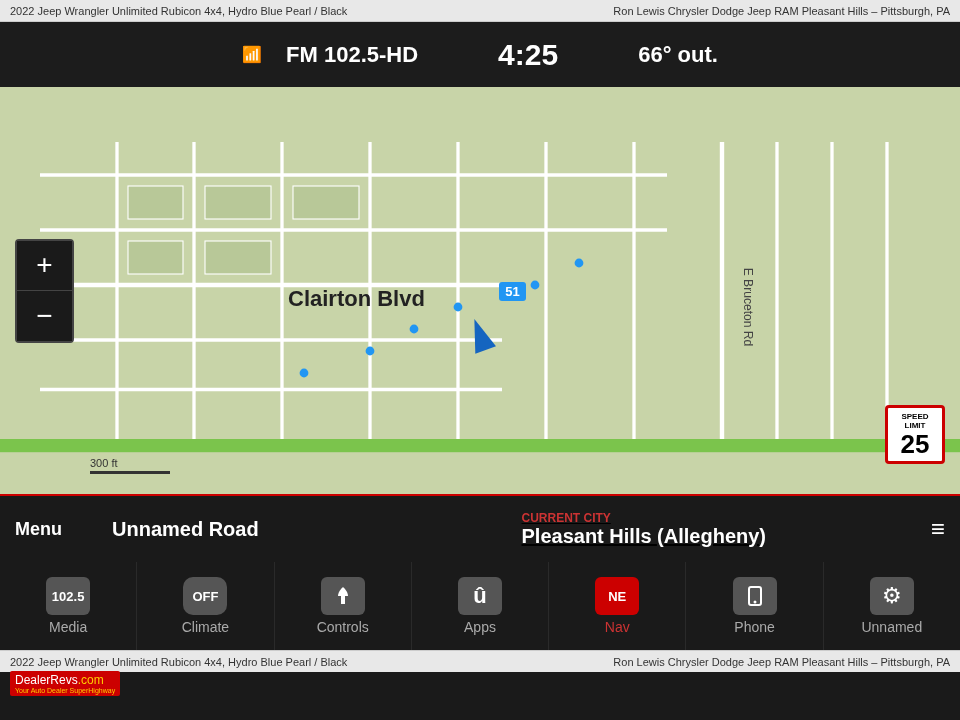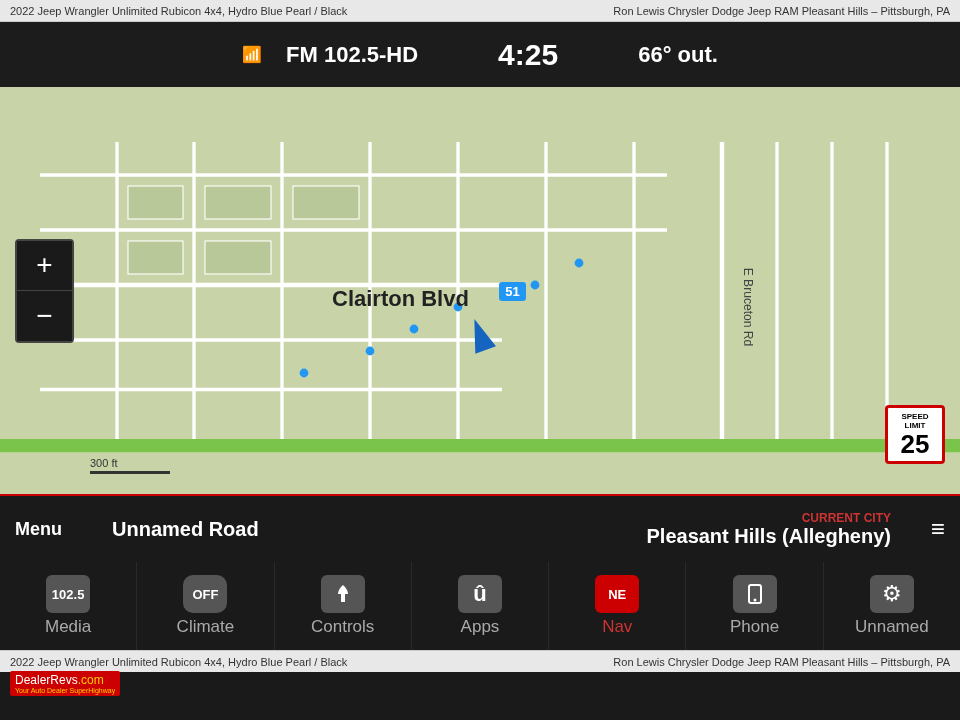--- a/index.html
+++ b/index.html
@@ -182,21 +182,20 @@
     #road-label {
       position: absolute;
       left: 30%;
       top: 52%;
       transform: translateY(-50%);
       font-size: 22px;
       font-weight: bold;
       color: #222;
       z-index: 10;
       white-space: nowrap;
-      margin-left: 44px;
     }
 
     
     #route-badge {
       position: absolute;
       left: 52%;
       top: 48%;
       background: #2196f3;
       color: white;
       font-size: 13px;
@@ -240,21 +239,22 @@
 
     .info-value {
       color: white;
       font-size: 20px;
       font-weight: bold;
     }
 
     #city-info {
       flex: 1;
       padding: 0 20px;
-      text-align: right;
+      text-align: left;
+      text-decoration: underline;
     }
 
     #hamburger-btn {
       color: white;
       font-size: 24px;
       cursor: pointer;
       margin-left: 20px;
     }
 
     
@@ -293,21 +293,21 @@
 
     .nav-btn-icon.radio-bg { background: #555; color: white; font-size: 13px; font-weight: bold; }
     .nav-btn-icon.off-bg { background: #555; color: white; font-size: 13px; font-weight: bold; border-radius: 10px; }
     .nav-btn-icon.ctrl-bg { background: #555; }
     .nav-btn-icon.apps-bg { background: #555; }
     .nav-btn-icon.nav-bg { background: #cc0000; }
     .nav-btn-icon.phone-bg { background: #555; }
     .nav-btn-icon.settings-bg { background: #555; }
 
     .nav-btn-label {
-      font-size: 17px;
+      font-size: 14px;
       color: #aaa;
     }
 
     .nav-btn.active-nav .nav-btn-label { color: #cc3333; }
 
     
     #bottom-bar {
       width: 100%;
       height: 22px;
       background: #e8e8e8;

